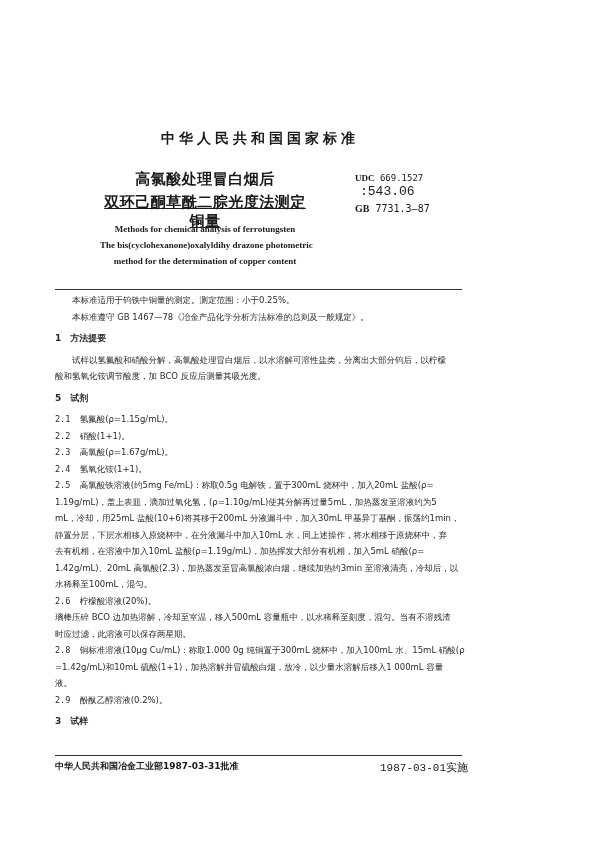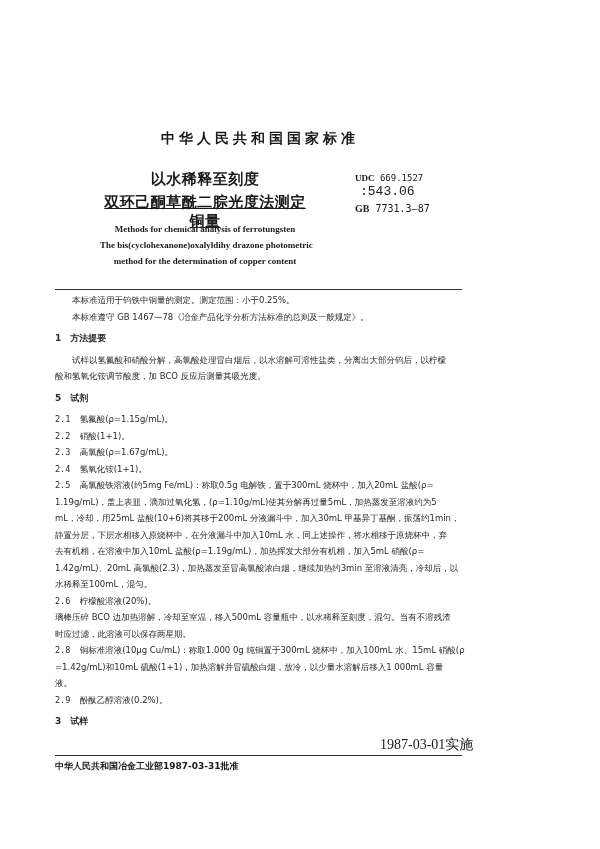--- a/index.html
+++ b/index.html
@@ -75,31 +75,31 @@
     }
     .num { display: inline-block; width: 22px; font-family: "DejaVu Sans Mono", monospace; }
 
     .footer-left {
       left: 55px; top: 760px;
       font-size: 9px;
       font-weight: bold;
       font-family: "DejaVu Sans", "Liberation Sans", sans-serif;
     }
     .footer-right {
-      left: 380px; top: 736px;
-      font-size: 14px;
-      font-family: Liberation Serif, serif;
+      left: 380px; top: 760px;
+      font-size: 11px;
+      font-family: Liberation Mono, monospace;
     }
   </style>
 </head>
 <body>
 
 <div class="abs national-header">中华人民共和国国家标准</div>
 
-<div class="abs title-cn l1">以水稀释至刻度</div>
+<div class="abs title-cn l1">高氯酸处理冒白烟后</div>
 <div class="abs title-cn l2">双环己酮草酰二腙光度法测定铜量</div>
 
 <div class="abs udc"><b>UDC</b> <span>669.1527</span></div>
 <div class="abs udc2">:543.06</div>
 <div class="abs gb"><b>GB</b> <span>7731.3—87</span></div>
 
 <div class="abs title-en l1">Methods for chemical analysis of ferrotungsten</div>
 <div class="abs title-en l2">The bis(cyclohexanone)oxalyldihy drazone photometric</div>
 <div class="abs title-en l3">method for the determination of copper content</div>
 

